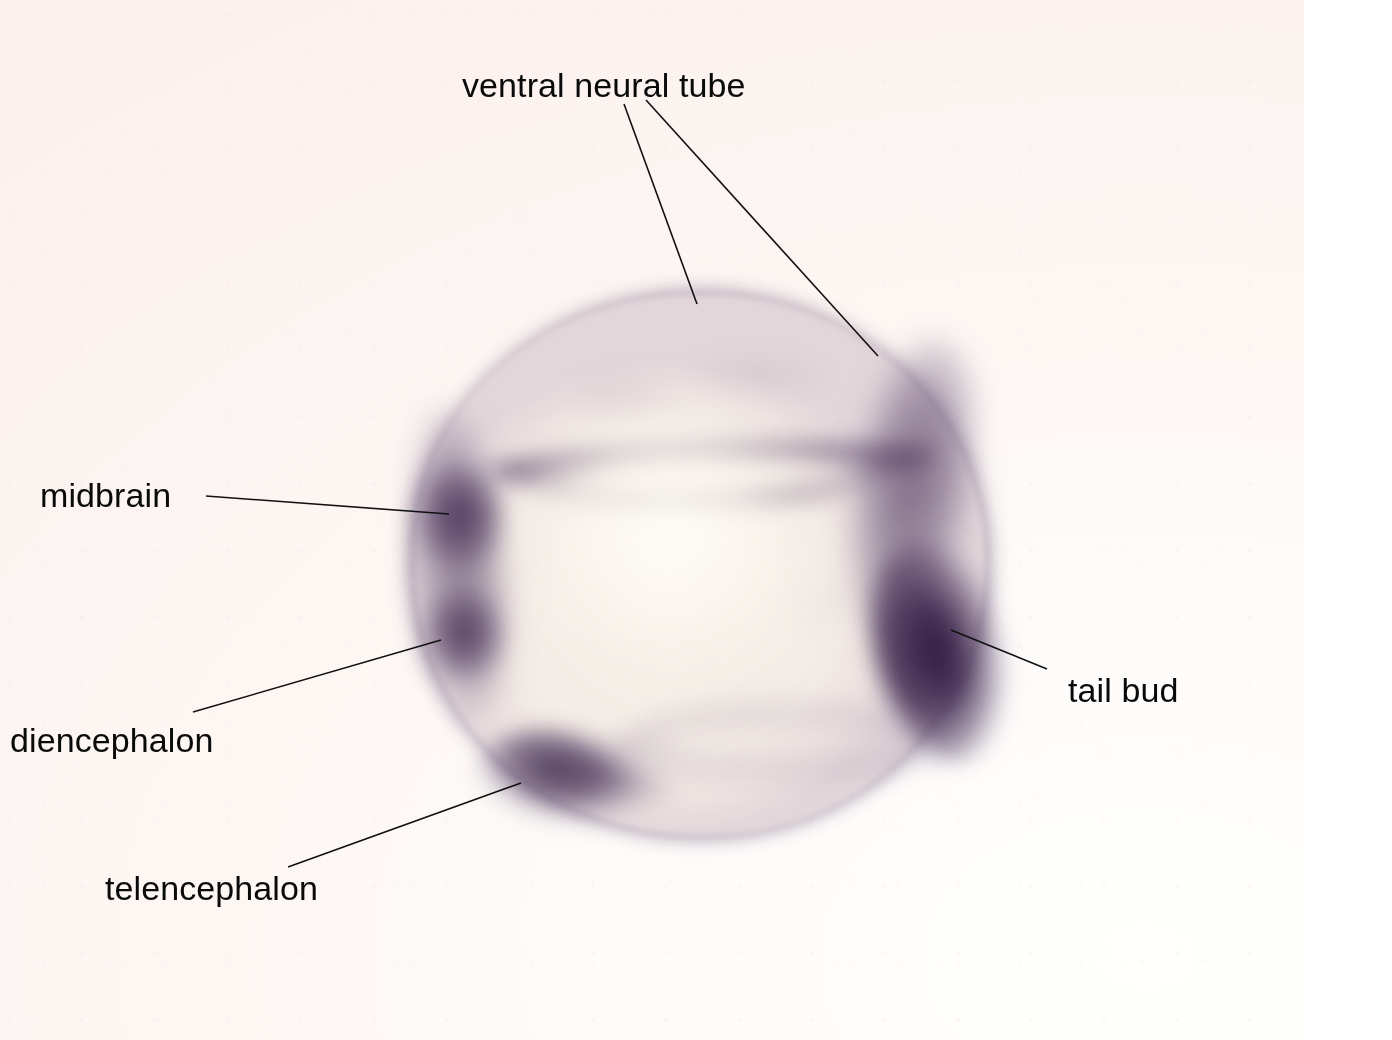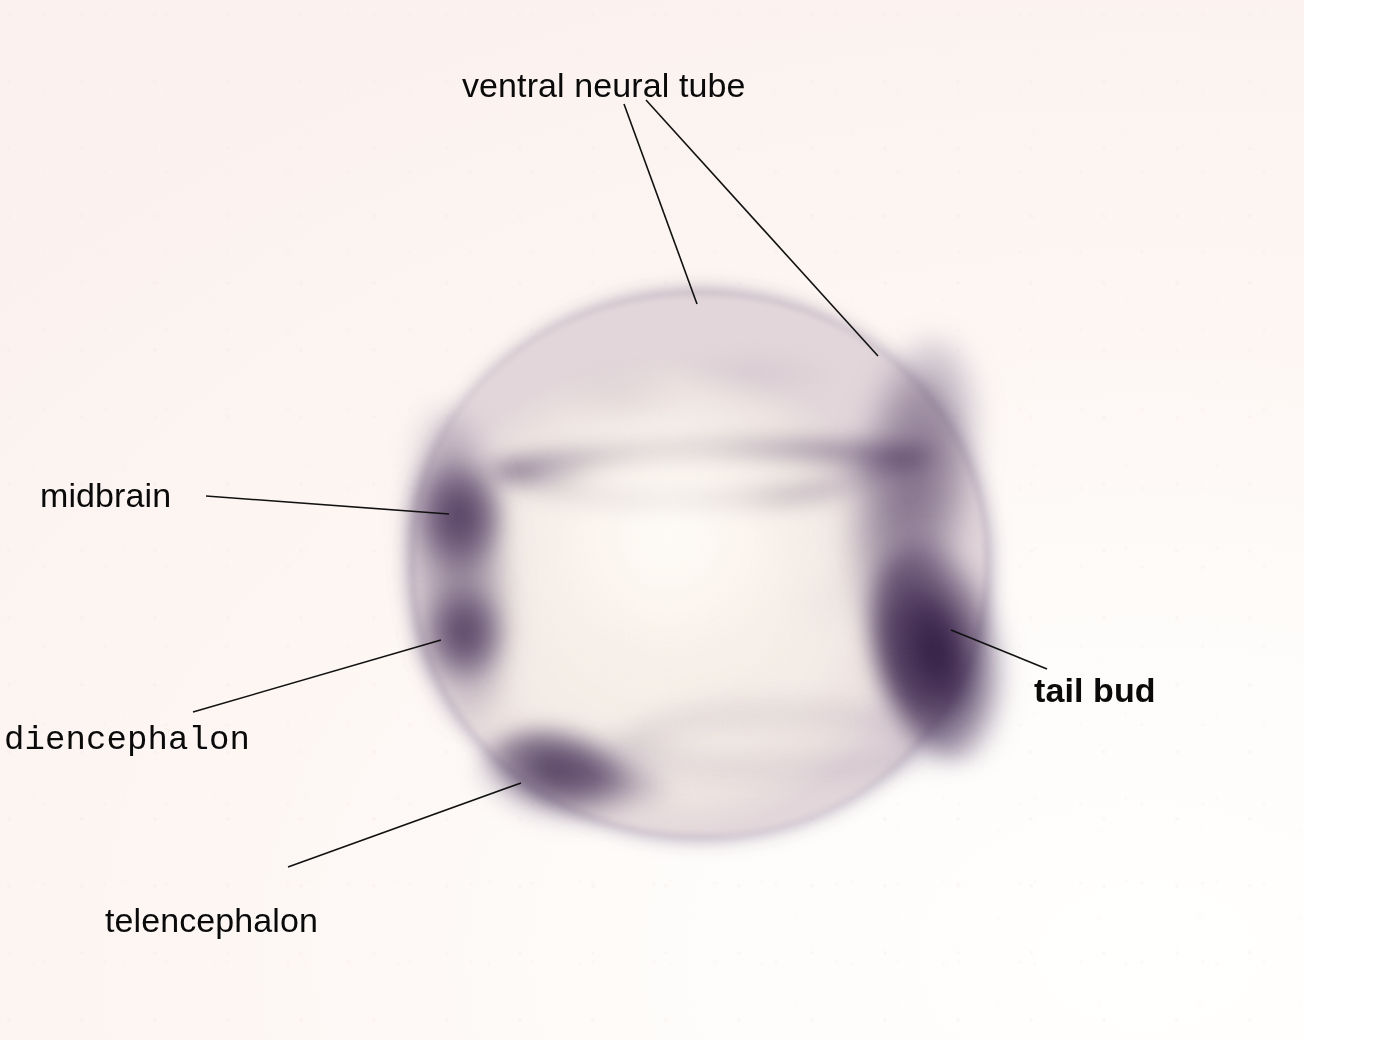--- a/index.html
+++ b/index.html
@@ -243,21 +243,21 @@
     position: absolute;
     color: #0a0a0a;
     font-size: 34px;
     line-height: 1;
     white-space: nowrap;
     letter-spacing: .1px;
   }
   #label-ventral-neural-tube { left: 462px; top: 68px; }
   #label-midbrain            { left: 56px;  top: 478px; }
   #label-diencephalon        { left: 4px;   top: 723px; }
-  #label-telencephalon       { left: 105px; top: 871px; margin-top: 32px; }
+  #label-telencephalon       { left: 105px; top: 871px; }
   #label-tail-bud            { left: 1034px;top: 673px; }
 </style>
 </head>
 <body>
 
 <div id="figure">
 
   <div id="bg-base"></div>
   <div id="bg-noise"></div>
 
@@ -285,19 +285,19 @@
     <line stroke="#111111" stroke-width="1.6" x1="206" y1="496" x2="449" y2="514"></line>
     <line stroke="#111111" stroke-width="1.6" x1="193" y1="712" x2="441" y2="640"></line>
     <line stroke="#111111" stroke-width="1.6" x1="288" y1="867" x2="521" y2="783"></line>
     <line stroke="#111111" stroke-width="1.6" x1="951" y1="630" x2="1047" y2="669"></line>
   </svg>
 
   <div class="label" id="label-ventral-neural-tube" style="left: 462px; top: 68px;">ventral neural tube</div>
 
   <div class="label" id="label-midbrain" style="left: 40px; top: 478px;">midbrain</div>
 
-  <div class="label" id="label-diencephalon" style="left: 4px; top: 723px; font-family: Liberation Mono, monospace;">diencephalon</div>
+  <div class="label" id="label-diencephalon" style="left: 10px; top: 723px;">diencephalon</div>
 
   <div class="label" id="label-telencephalon" style="left: 105px; top: 871px;">telencephalon</div>
 
-  <div class="label" id="label-tail-bud" style="left: 1034px; top: 673px; font-weight: bold;">tail bud</div>
+  <div class="label" id="label-tail-bud" style="left: 1068px; top: 673px;">tail bud</div>
 
 </div>
 
 </body></html>

